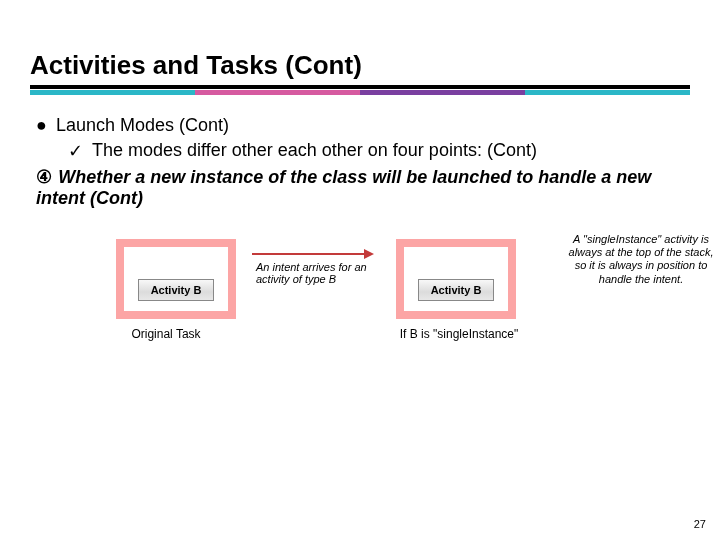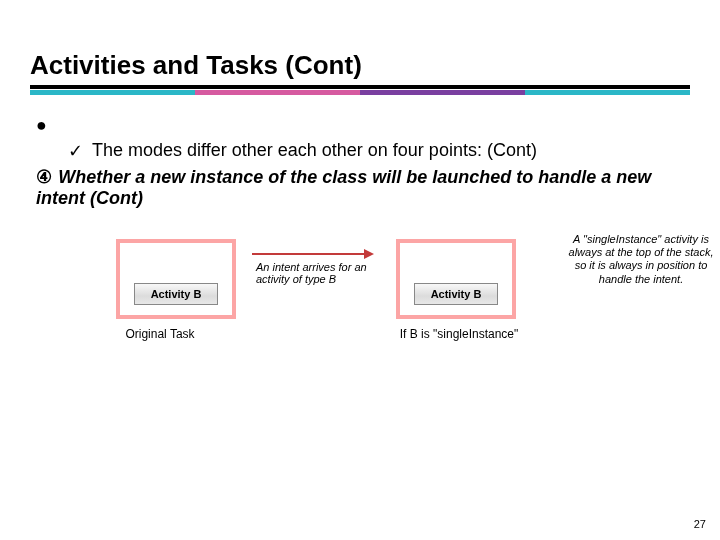--- a/index.html
+++ b/index.html
@@ -36,21 +36,21 @@
   .l2 .bullet { width: 24px; color: #000; }
   .l3 { font-size: 18px; font-style: italic; margin-bottom: 4px; font-weight: bold; }
   .l3 .num { font-style: normal; margin-right: 6px; }
   .diagram-area {
     position: relative;
     margin-top: 30px;
     height: 140px;
   }
   .task-box {
     position: absolute;
-    border: 4px solid #fca5a5;
+    border: 8px solid #fca5a5;
     width: 120px;
     height: 80px;
   }
   .task-box.one { left: 80px; top: 0; }
   .task-box.two { left: 360px; top: 0; }
   .activity {
     position: absolute;
     left: 14px; right: 14px;
     bottom: 10px;
     border: 1px solid #888;
@@ -58,21 +58,21 @@
     text-align: center;
     font-size: 11px;
     font-weight: bold;
     padding: 4px 2px;
   }
   .caption {
     position: absolute;
     font-size: 12px;
     text-align: center;
   }
-  .caption.one { left: 54px; top: 88px; width: 140px; text-align: center; }
+  .caption.one { left: 60px; top: 88px; width: 140px; text-align: center; }
   .caption.two { left: 308px; top: 88px; width: 230px; }
   .intent-label {
     position: absolute;
     left: 220px; top: 22px; width: 120px;
     font-size: 11px; font-style: italic;
     text-align: left;
     line-height: 1.1;
   }
   .arrow {
     position: absolute;
@@ -105,20 +105,21 @@
 </head>
 <body>
 
 <div class="title">Activities and Tasks (Cont)</div>
 <div class="rule-outer"></div>
 <div class="rule-inner"></div>
 
 <div class="content">
   <div class="l1">
     <span class="bullet">●</span>
+    <span>Launch Modes (Cont)</span>
   </div>
   <div class="l2">
     <span class="bullet">✓</span>
     <span>The modes differ other each other on four points: (Cont)</span>
   </div>
   <div class="l3">
     <span class="num">④</span><span>Whether a new instance of the class will be launched to handle a new intent (Cont)</span>
   </div>
 
   <div class="diagram-area">

